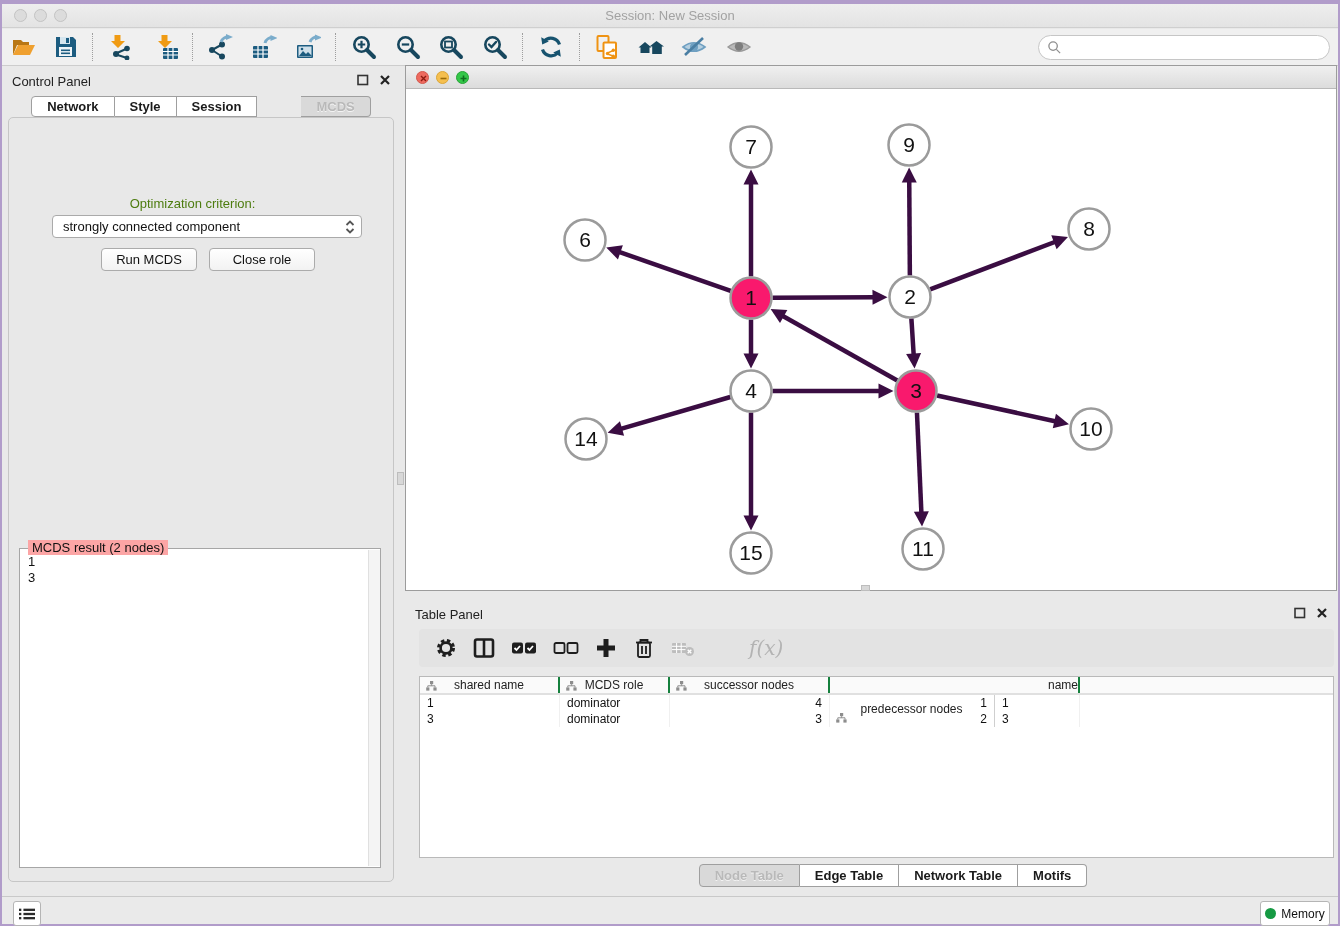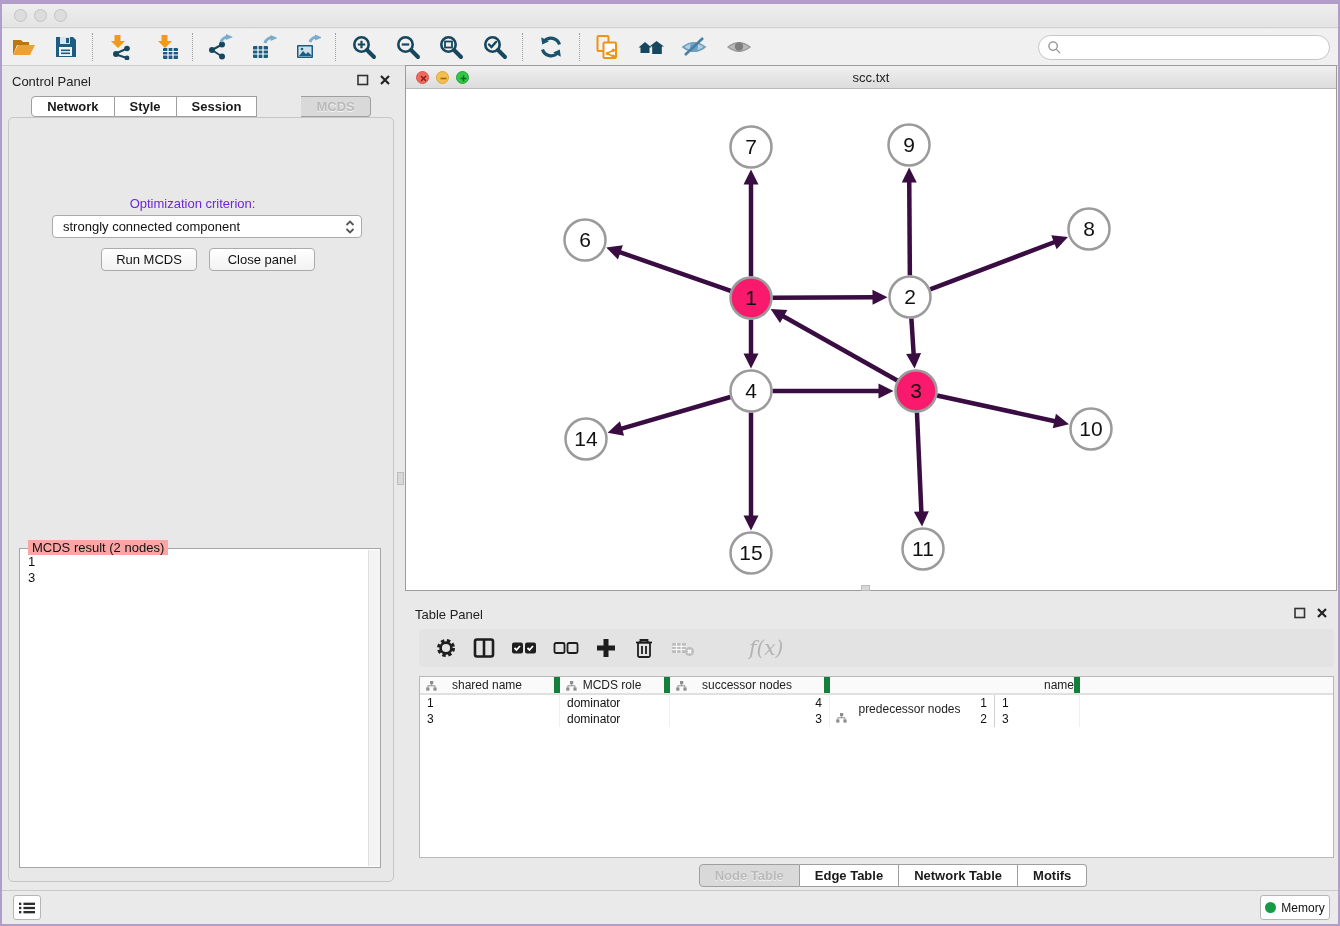--- a/index.html
+++ b/index.html
@@ -35,21 +35,21 @@
   .panel-icons { position:absolute; right:8px; top:11px; display:flex; gap:8px; }
   .panel-icons .pi { width:14px; height:14px; display:flex; align-items:center; justify-content:center; }
   .cp-tabs { position:absolute; left:0; right:0; top:34px; height:21px; display:flex; justify-content:center; }
   .tabseg { height:21px; line-height:19px; padding:0 15px; font-size:13px; font-weight:bold; color:#1a1a1a;
     background:#fff; border:1px solid #9f9f9f; border-left:none; }
   .tabseg.first { border-left:1px solid #9f9f9f; border-radius:4px 0 0 4px; }
   .tabseg.last { border-radius:0 4px 4px 0; }
   .tabseg.active { background:#d9d9d9; color:#b9b9b9; text-shadow:0 1px 0 #f3f3f3;margin-left:44px; }
   .cp-body { position:absolute; left:6px; right:6px; top:55px; bottom:8px;
     background:#e8e8e8; border:1px solid #c6c6c6; border-radius:5px; }
-  .opt-label { position:absolute; left:0; right:17px; top:78px; text-align:center; font-size:13px; color:#6d28d9; }
+  .opt-label { position:absolute; left:0; right:17px; top:78px; text-align:center; font-size:13px; color:#4d7c0f; }
   .dropdown { position:absolute; left:43px; top:97px; width:310px; height:23px; background:#fff;
     border:1px solid #aaa; border-radius:4px; display:flex; align-items:center; padding:0 6px 0 10px; }
   .dropdown span { flex:1; font-size:13px; color:#111; }
   .btn { position:absolute; height:23px; background:linear-gradient(#ffffff,#f2f2f2);
     border:1px solid #ababab; border-radius:4px; font-size:13px; color:#111;
     display:flex; align-items:center; justify-content:center; }
   .btn-run { left:92px; top:130px; width:96px; }
   .btn-close { left:200px; top:130px; width:106px; }
   .result-box { position:absolute; left:10px; right:12px; top:430px; bottom:13px;
     border:1px solid #a6a6a6; background:#fff; }
@@ -81,49 +81,50 @@
   
   .tpanel { position:absolute; left:403px; top:591px; width:932px; height:295px; }
   .tp-toolbar { position:absolute; left:14px; right:3px; top:34px; height:38px;
     background:#e3e3e3; border-radius:4px; display:flex; align-items:center; gap:16px; padding-left:16px; }
   .tp-toolbar .ti { display:flex; align-items:center; justify-content:center; height:26px; }
   .fx-label { font-family:"DejaVu Serif",serif; font-style:italic; font-size:20px; color:#b3b3b3;margin-left:38px; }
   .tbl { position:absolute; left:14px; right:3px; top:81px; bottom:32px; background:#fff;
     border:1px solid #b9b9b9; overflow:hidden; }
   .tbl-head { display:flex; height:18px; background:#fafafa; border-bottom:2px solid #e0e0e0; }
   .th { position:relative; display:flex; align-items:center; justify-content:center;
-    font-size:12px; color:#222; border-right:6px solid #15803d; flex-shrink:0; }
+    font-size:12px; color:#222; border-right:2px solid #15803d; flex-shrink:0; }
   .th .site { position:absolute; left:6px; top:4px; }
   .th.fill { flex:1; border-right:none; }
   .tr { display:flex; height:16px; }
   .td { font-size:12px; color:#111; padding:1px 7px 0 7px; flex-shrink:0;
     border-right:1px solid #f0f0f0; overflow:hidden; white-space:nowrap; }
   .td.strong-border { border-right:1px solid #cfcfcf; }
   .td.fill { flex:1; border-right:none; }
   .tp-tabs { position:absolute; left:0; right:0; bottom:3px; height:23px; display:flex; justify-content:center; }
   .tp-tabs .tabseg { height:23px; line-height:21px; }
 
   
-  .statusbar { position:absolute; left:0; right:0; bottom:0; height:34px;
+  .statusbar { position:absolute; left:0; right:0; bottom:0; height:28px;
     background:#eaeaea; border-top:1px solid #c9c9c9; }
   .sb-btn { position:absolute; height:25px; background:#fff; border:1px solid #b5b5b5; border-radius:3px;
     display:flex; align-items:center; justify-content:center; }
   .sb-list { left:11px; top:4px; width:28px; }
   .sb-mem { right:8px; top:4px; width:70px; gap:5px; font-size:12px; color:#111; }
   .mem-dot { width:11px; height:11px; border-radius:50%; background:#169a43; }
 </style>
 </head>
 <body>
 
 <div class="window">
 
   <div class="titlebar">
     <div class="tl" style="left:12px"></div>
     <div class="tl" style="left:32px"></div>
     <div class="tl" style="left:52px"></div>
+    <div class="title">Session: New Session</div>
   </div>
 
   <div class="toolbar">
     <span class="tbtn" style="left:9px">
       <svg viewBox="0 0 26 26">
           <path d="M2 21V6h8l2 2h6v3H6L2 21z" fill="#b97714"></path>
           <path d="M2 21l5-10h17l-5 10z" fill="#efa02f"></path>
         </svg>
       </span>
     <span class="tbtn" style="left:51px">
@@ -288,21 +289,21 @@
     <div class="cp-body">
       <div class="opt-label">Optimization criterion:</div>
       <div class="dropdown">
         <span>strongly connected component</span>
         <svg viewBox="0 0 10 16" width="10" height="16" fill="none" stroke="#555" stroke-width="1.8">
             <path d="M1.5 6L5 2.5 8.5 6"></path>
             <path d="M1.5 10L5 13.5 8.5 10"></path>
           </svg>
       </div>
       <div class="btn btn-run">Run MCDS</div>
-      <div class="btn btn-close">Close panel</div>
+      <div class="btn btn-close">Close role</div>
       <div class="result-box">
         <span class="result-legend">MCDS result (2 nodes)</span>
         <pre class="result-text">1
 3</pre>
         <div class="result-scroll"></div>
       </div>
     </div>
   </div>
 
   <div class="vsplit-handle"></div>
@@ -317,21 +318,20 @@
       <span class="light light-min">
           <svg viewBox="0 0 13 13">
             <path d="M3.5 6.5h6" stroke="#9a6b08" stroke-width="1.6"></path>
           </svg>
         </span>
       <span class="light light-max">
           <svg viewBox="0 0 13 13">
             <path d="M6.5 3.5v6M3.5 6.5h6" stroke="#0e6e1e" stroke-width="1.6"></path>
           </svg>
         </span>
-      <div class="net-title">scc.txt</div>
     </div>
     <div class="net-canvas">
       <svg id="graph-svg" width="930" height="503">
           <line x1="345" y1="187.5" x2="345" y2="92.5" stroke="#3a0d42" stroke-width="4.5"></line>
           <polygon points="345,80.5 352.5,95.5 337.5,95.5" fill="#3a0d42"></polygon>
           <line x1="324.70323584441155" y1="201.90835951190283" x2="211.5692262031536" y2="162.37960915531872" stroke="#3a0d42" stroke-width="4.5"></line>
           <polygon points="200.24079969770887,158.4214842317296 216.875160906758,156.28887382031306 211.92750475227157,170.44940695211895" fill="#3a0d42"></polygon>
           <line x1="366.4995747920931" y1="208.8647825484774" x2="469.50068231036227" y2="208.21697684081533" stroke="#3a0d42" stroke-width="4.5"></line>
           <polygon points="481.5004449850189,208.14150663531436 466.54791052013627,215.73569606385095 466.45357276326,200.73599272053022" fill="#3a0d42"></polygon>
           <line x1="345" y1="230.5" x2="345" y2="267.5" stroke="#3a0d42" stroke-width="4.5"></line>

